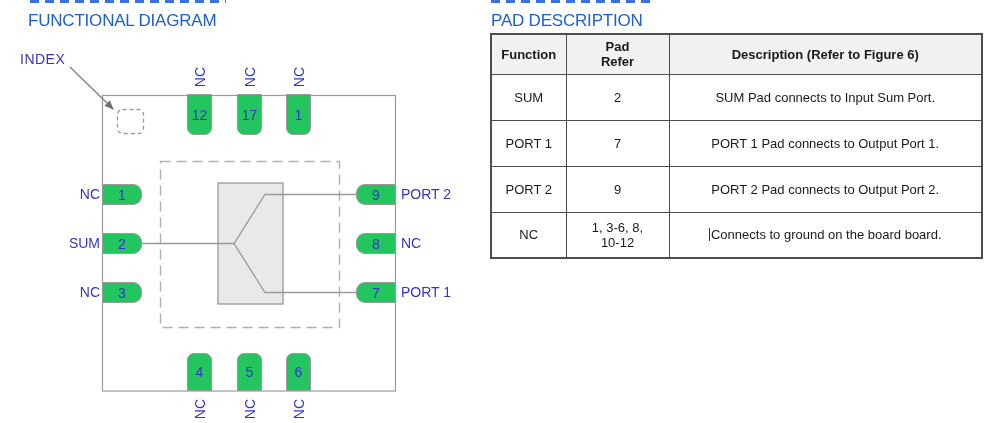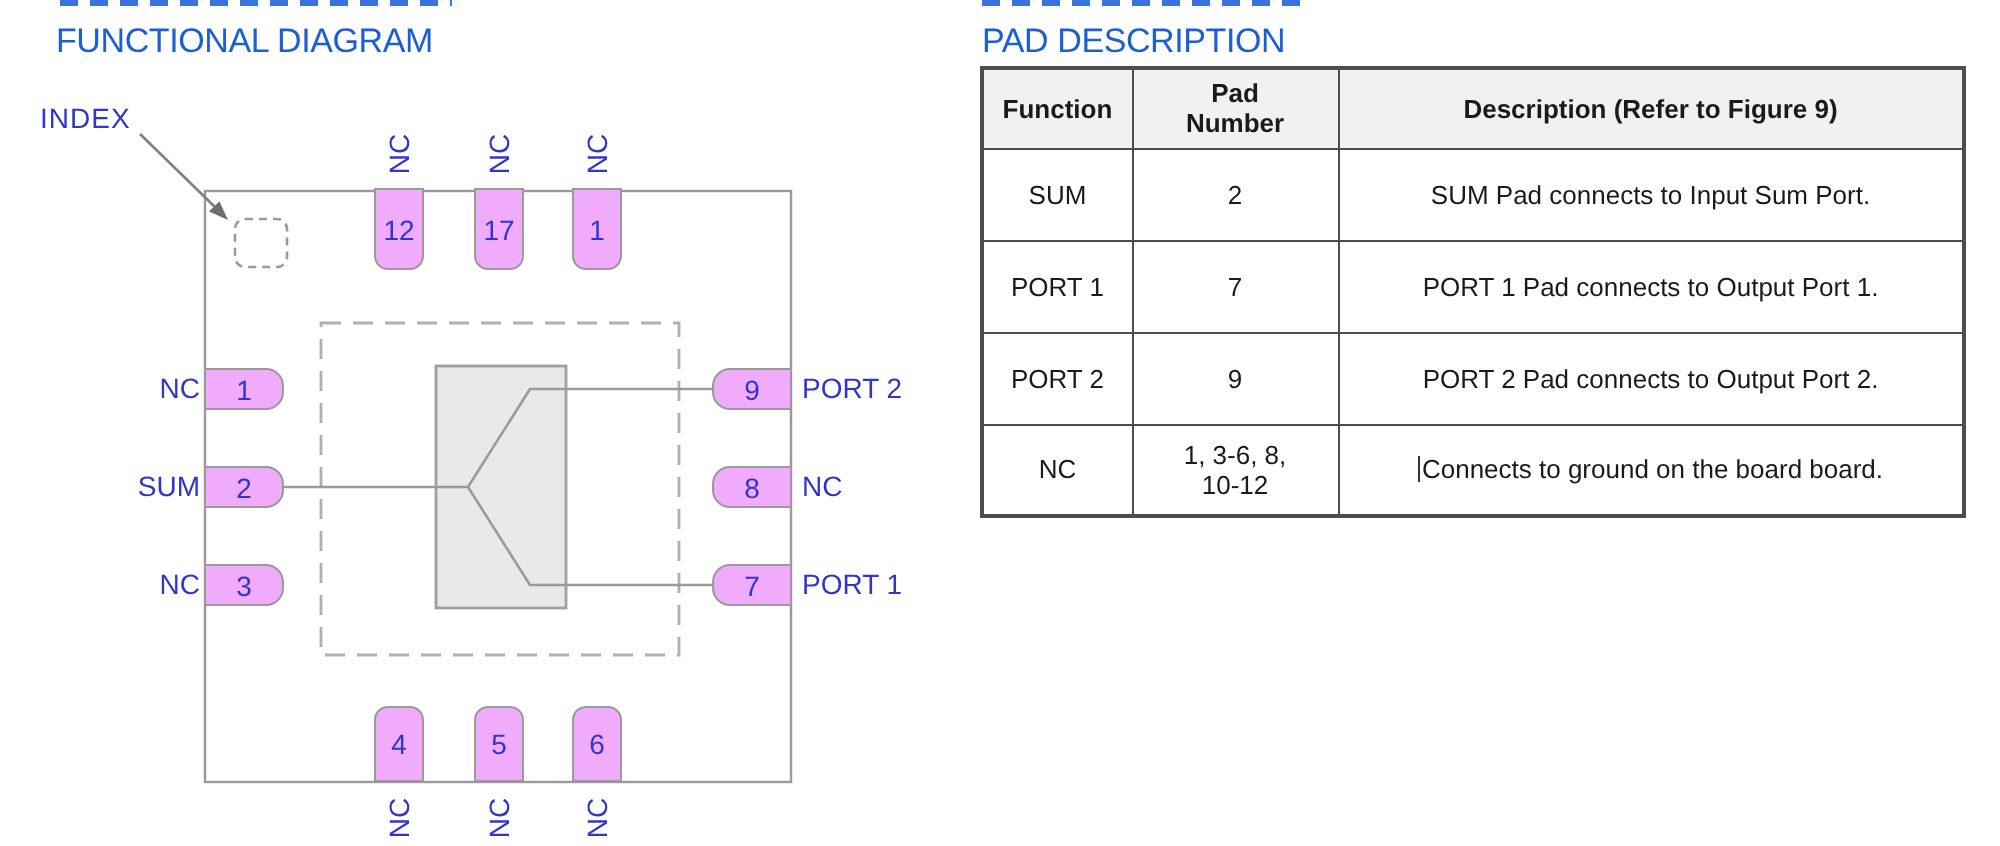--- a/index.html
+++ b/index.html
@@ -31,21 +31,21 @@
   
   #diagram-svg { position:absolute; left:0; top:0; width:1000px; height:423px; }
 
   .index-label {
     position:absolute; left:20px; top:51px;
     font-size:14px; color:#3434c9; letter-spacing:0.5px;
   }
 
   .pin {
     position:absolute;
-    background:#f0abfc;
+    background:#22c55e;
     border:1.2px solid #9a9a9a;
     color:#3434c9; font-size:14px;
     display:flex; align-items:center; justify-content:center;
   }
   .pin-top    { width:25px; height:41px; top:94px;  border-radius:0 0 7px 7px; }
   .pin-bottom { width:25px; height:38px; top:353px; border-radius:7px 7px 0 0; }
   .pin-left   { width:40px; height:21px; left:102px; border-radius:0 9px 9px 0; }
   .pin-right  { width:40px; height:21px; left:356px; border-radius:9px 0 0 9px; }
 
   .vlabel {
@@ -150,22 +150,22 @@
     <table class="pad-table">
       <colgroup>
         <col class="col-function">
           <col class="col-pad">
           <col class="col-desc">
       </colgroup>
       <thead>
         <tr>
           <th>Function</th>
           <th class="pre">Pad
-Number</th>
-          <th>Description (Refer to Figure 9)</th>
+Refer</th>
+          <th>Description (Refer to Figure 6)</th>
         </tr>
       </thead>
       <tbody>
         <tr>
           <td>SUM</td>
           <td class="pre">2</td>
           <td>SUM Pad connects to Input Sum Port.</td>
         </tr>
         <tr>
           <td>PORT 1</td>

